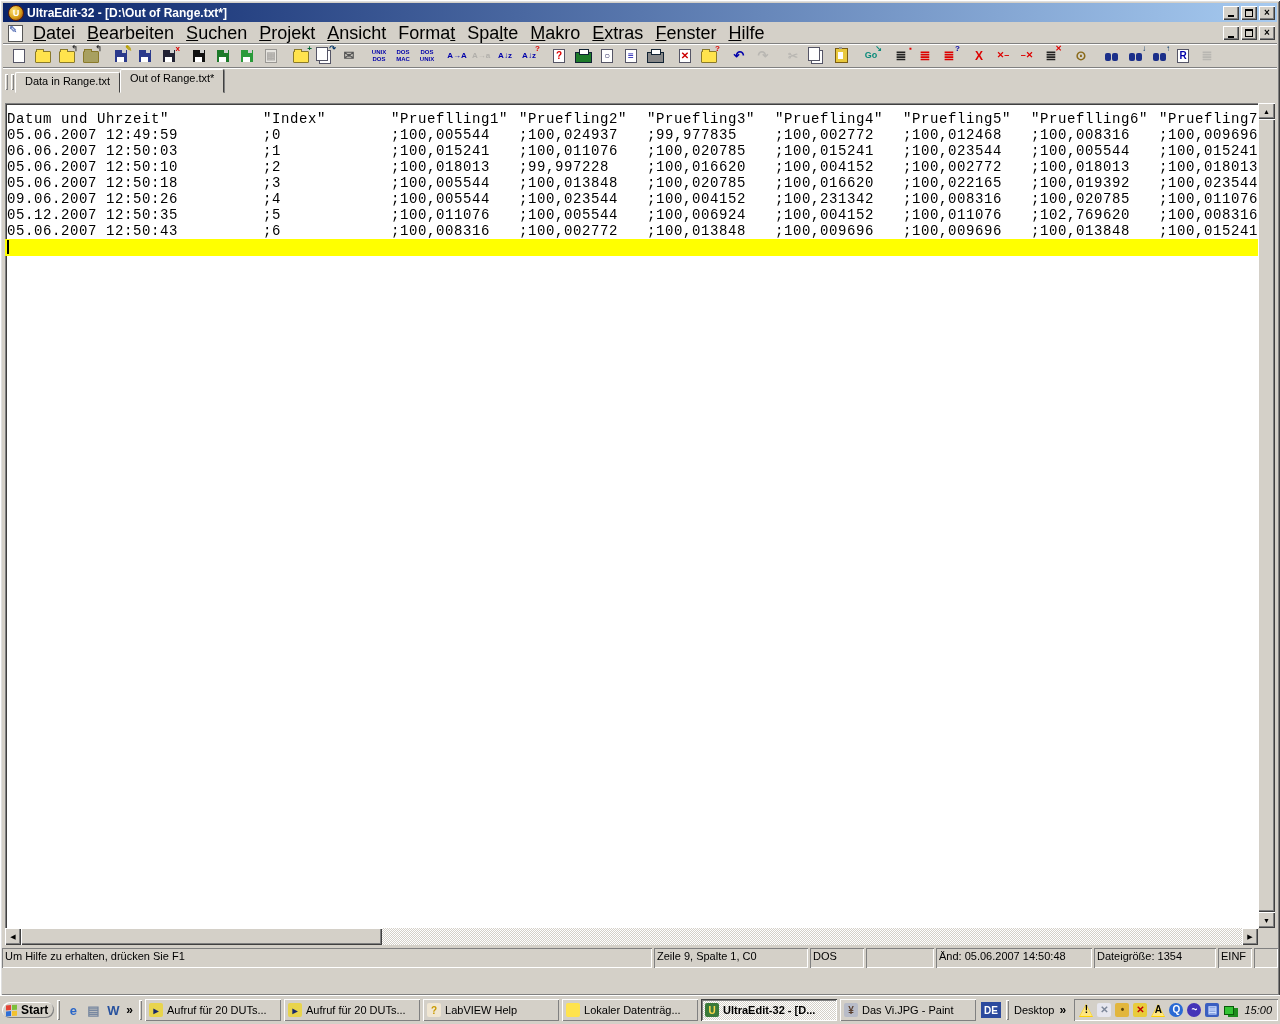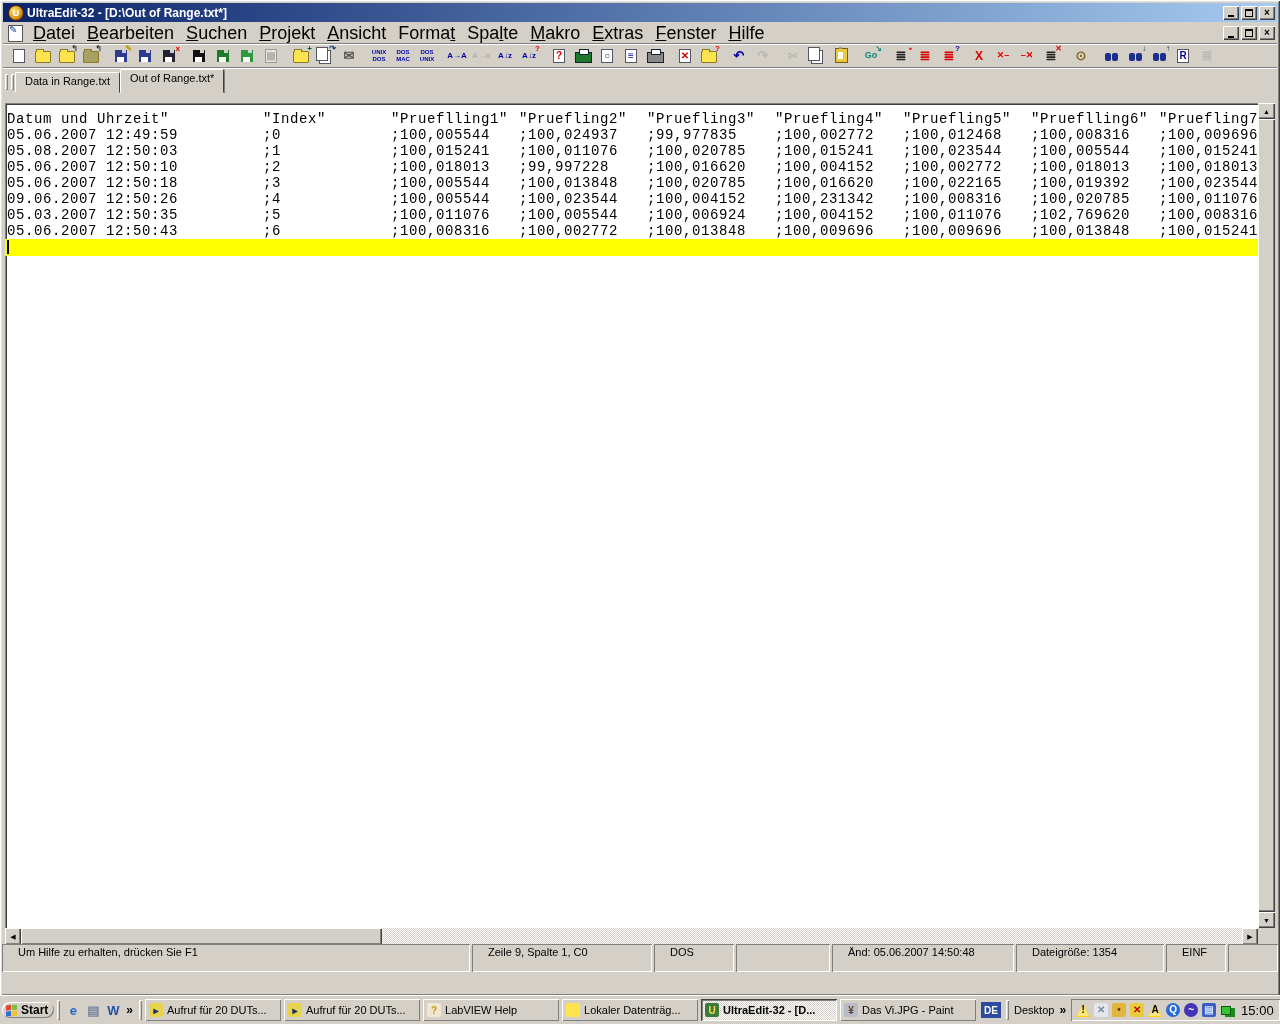--- a/index.html
+++ b/index.html
@@ -81,21 +81,21 @@
   .sbtn{position:absolute;background:#d4d0c8;display:flex;align-items:center;justify-content:center;
         box-shadow:inset 1px 1px 0 #ffffff, inset -1px -1px 0 #404040, inset -2px -2px 0 #808080;
         font-size:7px;color:#000;}
   .vscroll .sbtn{width:17px;height:16px;left:0;}
   .hscroll .sbtn{height:17px;width:16px;top:0;}
   .thumb{position:absolute;background:#d4d0c8;
          box-shadow:inset 1px 1px 0 #ffffff, inset -1px -1px 0 #404040, inset -2px -2px 0 #808080;}
   .corner{position:absolute;right:2px;bottom:2px;width:17px;height:17px;background:#d4d0c8;}
   
   .statusbar{position:absolute;left:2px;right:2px;bottom:29px;height:19px;display:flex;gap:2px;align-items:center;padding-top:1px;}
-  .sp{height:28px;line-height:16px;padding:0 16px;box-shadow:inset 1px 1px 0 #808080, inset -1px -1px 0 #ffffff;
+  .sp{height:20px;line-height:16px;padding:0 3px;box-shadow:inset 1px 1px 0 #808080, inset -1px -1px 0 #ffffff;
       white-space:nowrap;overflow:hidden;}
   .sp.help{flex:1;}
   
   .taskbar{position:absolute;left:0;right:0;bottom:0;height:28px;background:#d4d0c8;border-top:1px solid #fff;
            display:flex;align-items:center;padding:0 2px;}
   .startbtn{height:16px;display:flex;align-items:center;gap:3px;padding:0 6px 0 4px;font-weight:bold;font-size:12px;flex:0 0 auto;border-radius:9px;}
   .winflag{width:12px;height:11px;display:grid;grid-template-columns:5px 5px;grid-template-rows:5px 5px;gap:1px;transform:skewY(-4deg);}
   .winflag i{display:block;}
   .vsep{width:3px;height:20px;margin:0 3px;box-shadow:inset 1px 1px 0 #fff,inset -1px -1px 0 #808080;flex:0 0 auto;}
   .qlicon{width:20px;height:20px;display:flex;align-items:center;justify-content:center;font-weight:bold;font-size:13px;flex:0 0 auto;}
@@ -114,21 +114,21 @@
   .tico{width:16px;height:16px;display:flex;align-items:center;justify-content:center;position:relative;
         font-size:10px;font-weight:bold;flex:0 0 auto;}
   .tico .sq{position:absolute;inset:1px;border-radius:2px;}
   .tico .tg{position:relative;z-index:1;line-height:1;}
   .tico .tri{position:absolute;left:1px;bottom:1px;width:0;height:0;
              border-left:7px solid transparent;border-right:7px solid transparent;border-bottom:13px solid #ffd200;}
   .tico .tri::after{content:"";position:absolute;left:-6px;bottom:-12px;width:0;height:0;
              border-left:6px solid transparent;border-right:6px solid transparent;border-bottom:11px solid #ffe680;}
   .tico .mon{position:absolute;left:2px;top:4px;width:8px;height:7px;background:#35c435;border:1px solid #0a5a0a;
              box-shadow:4px 2px 0 #1d8a1d;}
-  .clock{font-size:13px;padding-left:4px;flex:0 0 auto;}
+  .clock{font-size:11px;padding-left:4px;flex:0 0 auto;font-style:italic;}
 </style>
 </head>
 <body>
 
 <div class="screen">
   <div class="app raised">
 
     <div class="titlebar">
       <div class="appicon">
           <span>U</span>
@@ -377,21 +377,21 @@
             <span class="cell c1">;0</span>
             <span class="cell c2">;100,005544</span>
             <span class="cell c3">;100,024937</span>
             <span class="cell c4">;99,977835</span>
             <span class="cell c5">;100,002772</span>
             <span class="cell c6">;100,012468</span>
             <span class="cell c7">;100,008316</span>
             <span class="cell c8">;100,009696</span>
           </div>
           <div class="erow">
-            <span class="cell c0">05.08.2007 12:50:03</span>
+            <span class="cell c0">06.06.2007 12:50:03</span>
             <span class="cell c1">;1</span>
             <span class="cell c2">;100,015241</span>
             <span class="cell c3">;100,011076</span>
             <span class="cell c4">;100,020785</span>
             <span class="cell c5">;100,015241</span>
             <span class="cell c6">;100,023544</span>
             <span class="cell c7">;100,005544</span>
             <span class="cell c8">;100,015241</span>
           </div>
           <div class="erow">
@@ -421,21 +421,21 @@
             <span class="cell c1">;4</span>
             <span class="cell c2">;100,005544</span>
             <span class="cell c3">;100,023544</span>
             <span class="cell c4">;100,004152</span>
             <span class="cell c5">;100,231342</span>
             <span class="cell c6">;100,008316</span>
             <span class="cell c7">;100,020785</span>
             <span class="cell c8">;100,011076</span>
           </div>
           <div class="erow">
-            <span class="cell c0">05.03.2007 12:50:35</span>
+            <span class="cell c0">05.12.2007 12:50:35</span>
             <span class="cell c1">;5</span>
             <span class="cell c2">;100,011076</span>
             <span class="cell c3">;100,005544</span>
             <span class="cell c4">;100,006924</span>
             <span class="cell c5">;100,004152</span>
             <span class="cell c6">;100,011076</span>
             <span class="cell c7">;102,769620</span>
             <span class="cell c8">;100,008316</span>
           </div>
           <div class="erow">

